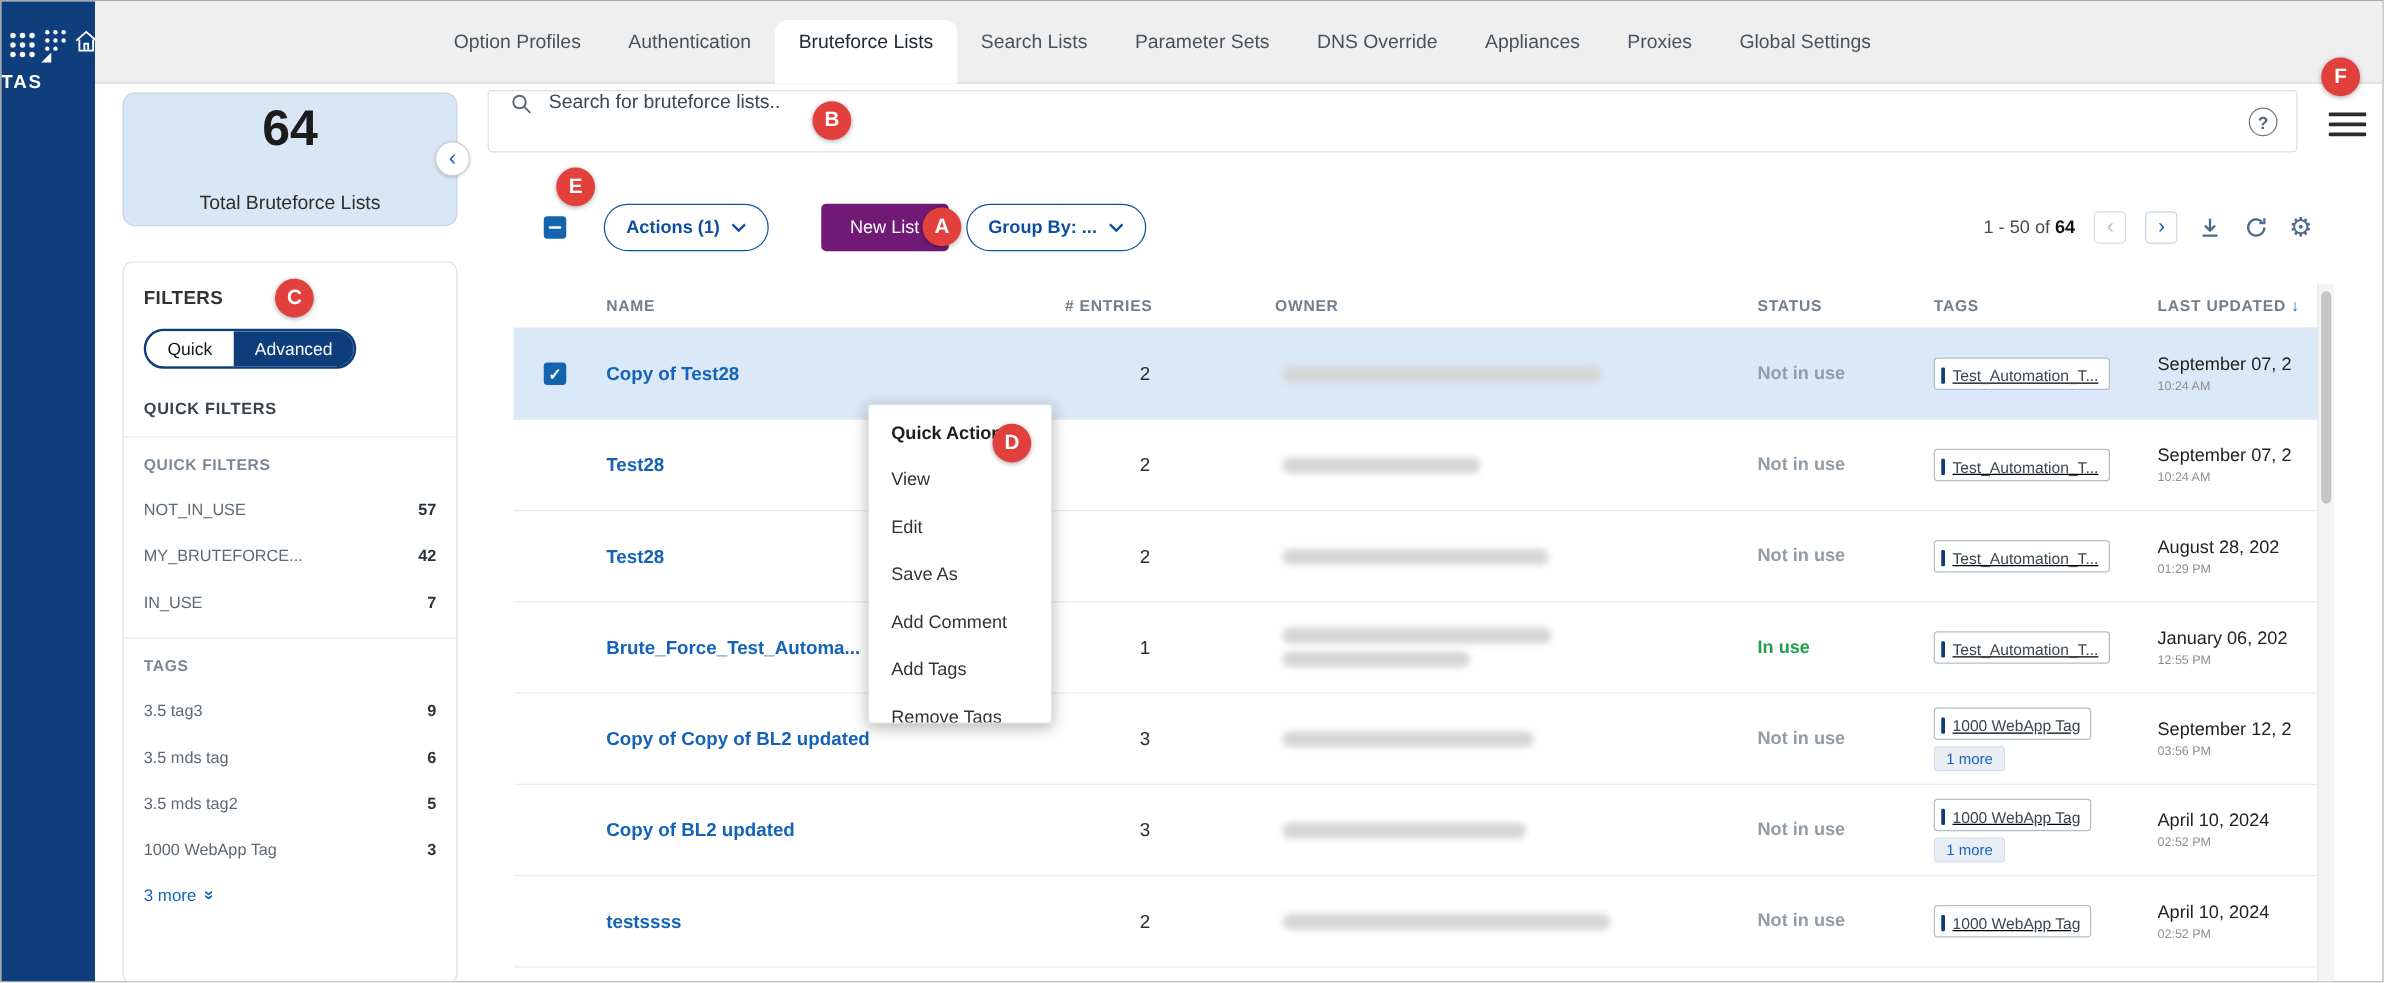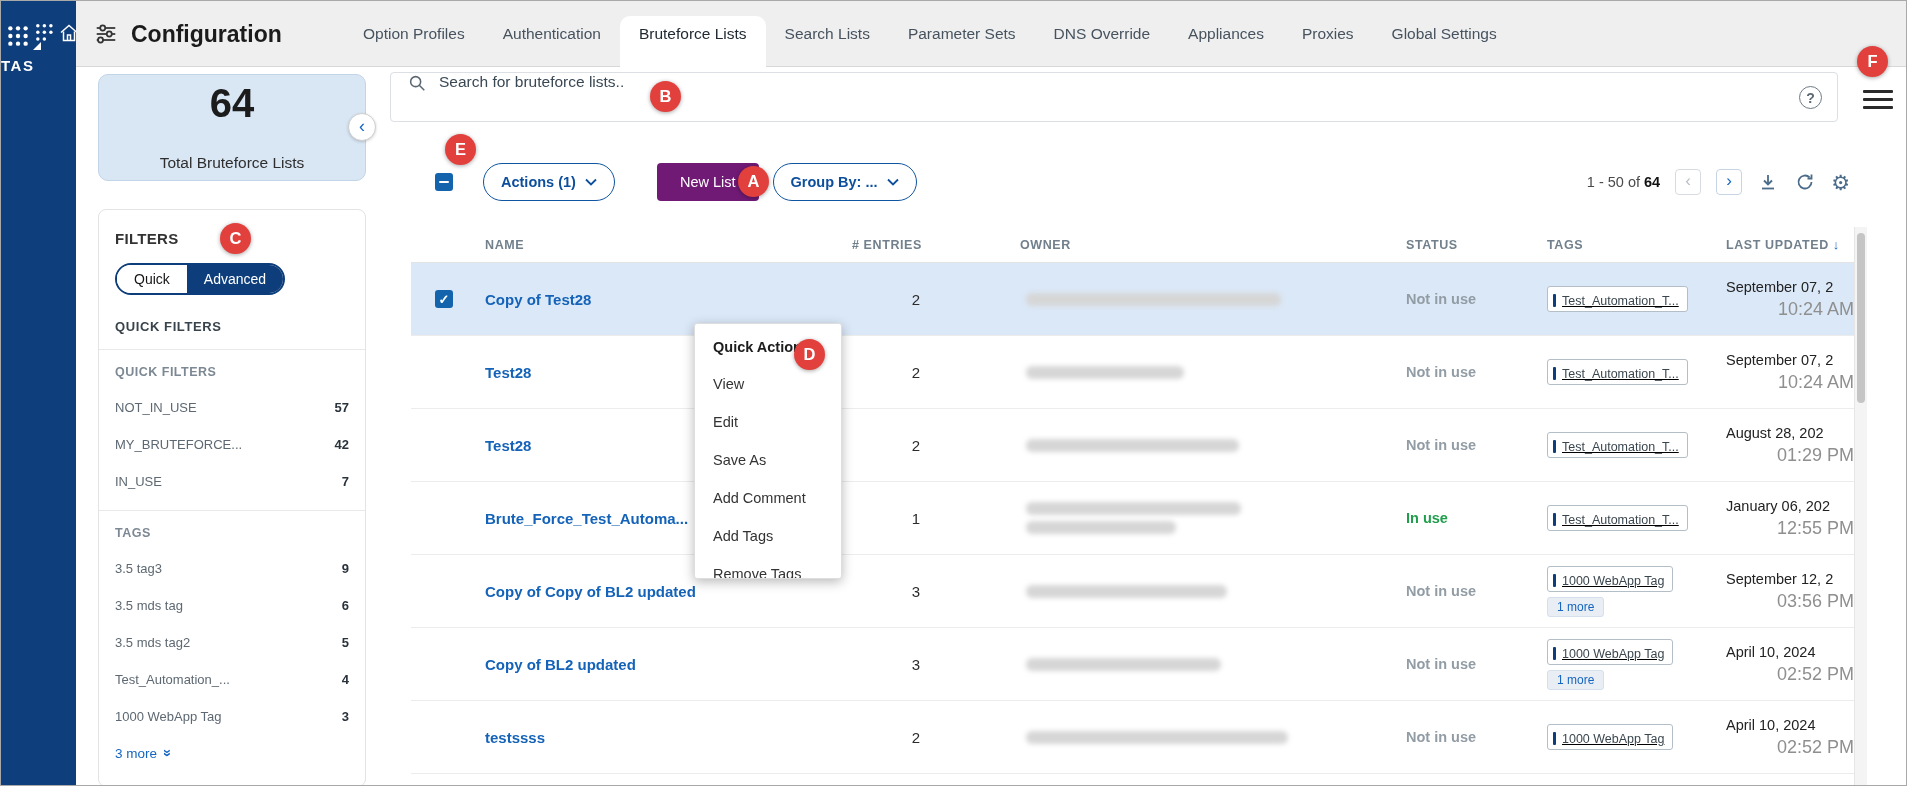--- a/index.html
+++ b/index.html
@@ -86,21 +86,21 @@
   .blur { height:13px; border-radius:6px; background:#d6d6d6; filter:blur(2.5px); }
   .bw1{width:255px} .bw2{width:158px} .bw3{width:213px} .bw4a{width:215px} .bw4b{width:150px} .bw5{width:201px} .bw6{width:195px} .bw7{width:262px}
   .status { font-size:14.5px; color:#929ca5;font-weight:bold; }
   .status.inuse { color:#1f9e4b; font-weight:700; }
   .tags-cell { display:flex; flex-direction:column; align-items:flex-start; gap:5px; }
   .tagpill { display:inline-flex; align-items:flex-start; border:1px solid #b3bec7; border-radius:3px; padding:7px 8px 3px 5px; background:#fff;text-decoration:underline; }
   .tagbar { width:3px; height:13px; background:#0d3d7a; margin-right:6px; border-radius:1px; }
   .tagtxt { font-size:12.5px; color:#3b474f; white-space:nowrap; }
   .morechip { background:#e9eef5; color:#1565c0; font-size:12px; padding:2px 9px; border-radius:3px; border:1px solid #d6e0ec; cursor:pointer; }
   .updated .date { font-size:14.5px; color:#222; white-space:nowrap; overflow:hidden; }
-  .updated .time { font-size:18px; color:#8f8f8f; margin-top:4px;text-align:right; }
+  .updated .time { font-size:10px; color:#8f8f8f; margin-top:4px; }
 
   .vscroll { position:absolute; left:1853px; top:226px; width:13px; height:560px; background:#f4f4f4; border-left:1px solid #e6e6e6; z-index:2; }
   .vscroll .thumb { position:absolute; left:2px; right:2px; top:6px; height:170px; background:#c5c5c5; border-radius:5px; cursor:pointer; }
 
   
   .ctx-menu { position:absolute; left:693px; top:322px; width:148px; height:256px; background:#fff; border:1px solid #dedede; border-radius:3px; box-shadow:0 3px 12px rgba(0,0,0,.28); overflow:hidden; z-index:5; }
   .ctx-head { font-size:14.5px; font-weight:700; color:#1d1d1d; padding:15px 18px 10px; }
   .ctx-item { font-size:14.5px; color:#333; height:38px; display:flex; align-items:center; padding:0 18px; cursor:pointer; }
 
   
@@ -223,31 +223,20 @@
     </div>
     <div class="nav-item">
       <svg width="22" height="22" viewBox="0 0 22 22" fill="none" stroke="#fff" stroke-width="1.5">
         <circle cx="11" cy="11" r="7.5"></circle>
           <path d="M5.8 5.8 L16.2 16.2"></path>
       </svg>
     </div>
   </aside>
 
   <header class="topbar">
-    <div class="title-wrap">
-      <svg width="24" height="24" viewBox="0 0 22 22" fill="none" stroke="#333" stroke-width="1.6">
-        <path d="M2.5 5.5 h17"></path>
-          <circle cx="8" cy="5.5" r="2.3" fill="#efefef"></circle>
-        <path d="M2.5 11 h17"></path>
-          <circle cx="14" cy="11" r="2.3" fill="#efefef"></circle>
-        <path d="M2.5 16.5 h17"></path>
-          <circle cx="6" cy="16.5" r="2.3" fill="#efefef"></circle>
-      </svg>
-      <h1 class="page-title">Configuration</h1>
-    </div>
     <nav class="tabs">
       <div class="tab">
           <span>Option Profiles</span>
         </div>
       <div class="tab">
           <span>Authentication</span>
         </div>
       <div class="tab active">
           <span>Bruteforce Lists</span>
         </div>
@@ -309,24 +298,20 @@
       <span class="lbl">3.5 tag3</span>
       <span class="cnt">9</span>
     </div>
     <div class="f-item">
       <span class="lbl">3.5 mds tag</span>
       <span class="cnt">6</span>
     </div>
     <div class="f-item">
       <span class="lbl">3.5 mds tag2</span>
       <span class="cnt">5</span>
-    </div>
-    <div class="f-item">
-      <span class="lbl">Test_Automation_...</span>
-      <span class="cnt">4</span>
     </div>
     <div class="f-item">
       <span class="lbl">1000 WebApp Tag</span>
       <span class="cnt">3</span>
     </div>
 
     <div class="more-link">
       <span>3 more</span>
       <span class="dbl-chev">»</span>
     </div>

